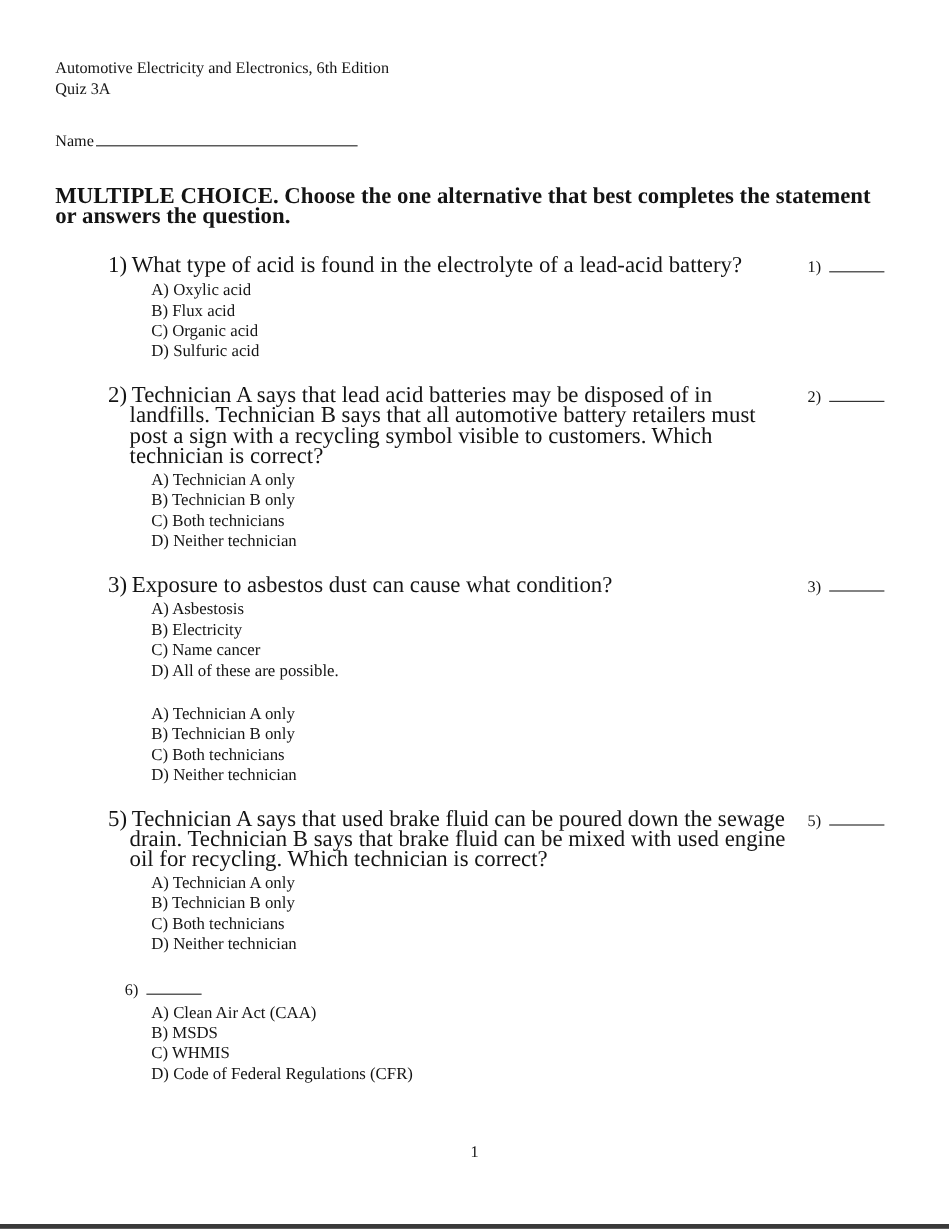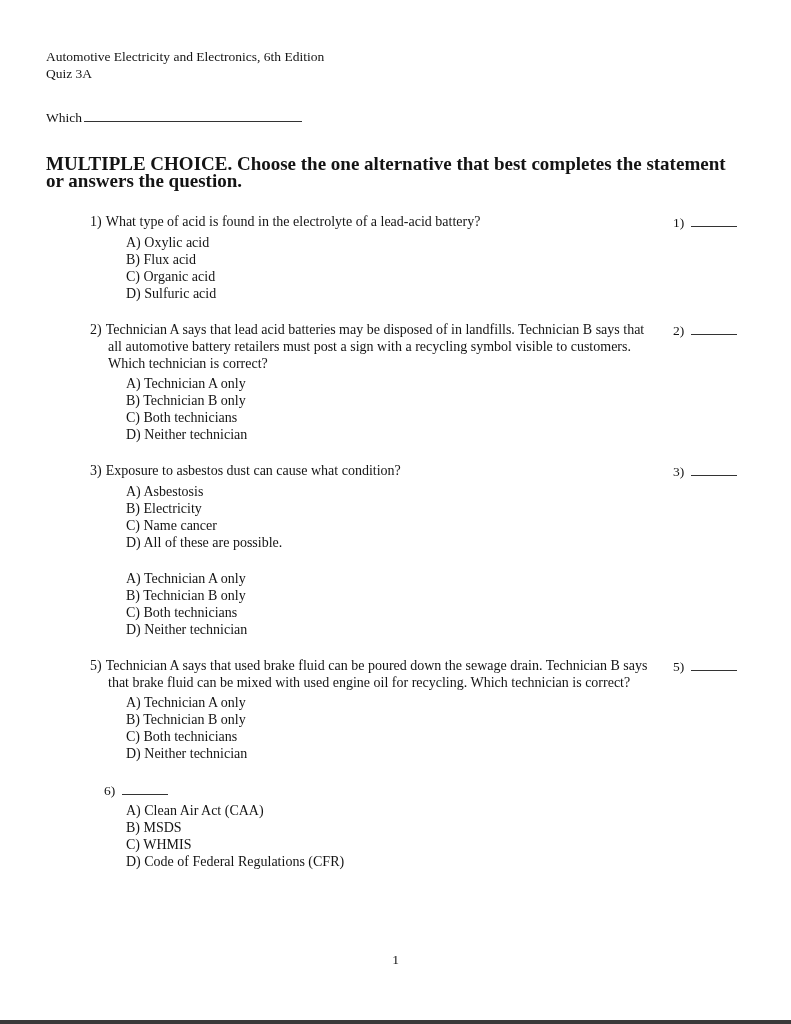--- a/index.html
+++ b/index.html
@@ -37,21 +37,21 @@
     margin-top: 24px;
     margin-left: 44px;
   }
   .question { margin-bottom: 19px; }
   .q-row {
     display: flex;
     align-items: flex-start;
   }
   .q-main {
     flex: 1 1 auto;
-    font-size: 14px;
+    font-size: 19px;
     line-height: 17px;
     padding-left: 18px;
     text-indent: -18px;
     max-width: 572px;
   }
   .q-num { padding-right: 4px; }
   .q-answer {
     flex: 0 0 auto;
     width: 72px;
     margin-left: 14px;
@@ -94,21 +94,21 @@
 <body>
 
 <div class="page">
 
   <div class="doc-header">
     <div>Automotive Electricity and Electronics, 6th Edition</div>
     <div>Quiz 3A</div>
   </div>
 
   <div class="name-row">
-    <span>Which</span><span class="name-blank"></span>
+    <span>Name</span><span class="name-blank"></span>
   </div>
 
   <div class="instructions">MULTIPLE CHOICE.  Choose the one alternative that best completes the statement or answers the question.</div>
 
   <div class="questions">
 
     <div class="question">
       <div class="q-row">
         <div class="q-main">
           <span class="q-num">1)</span><span>What type of acid is found in the electrolyte of a lead-acid battery?</span>

